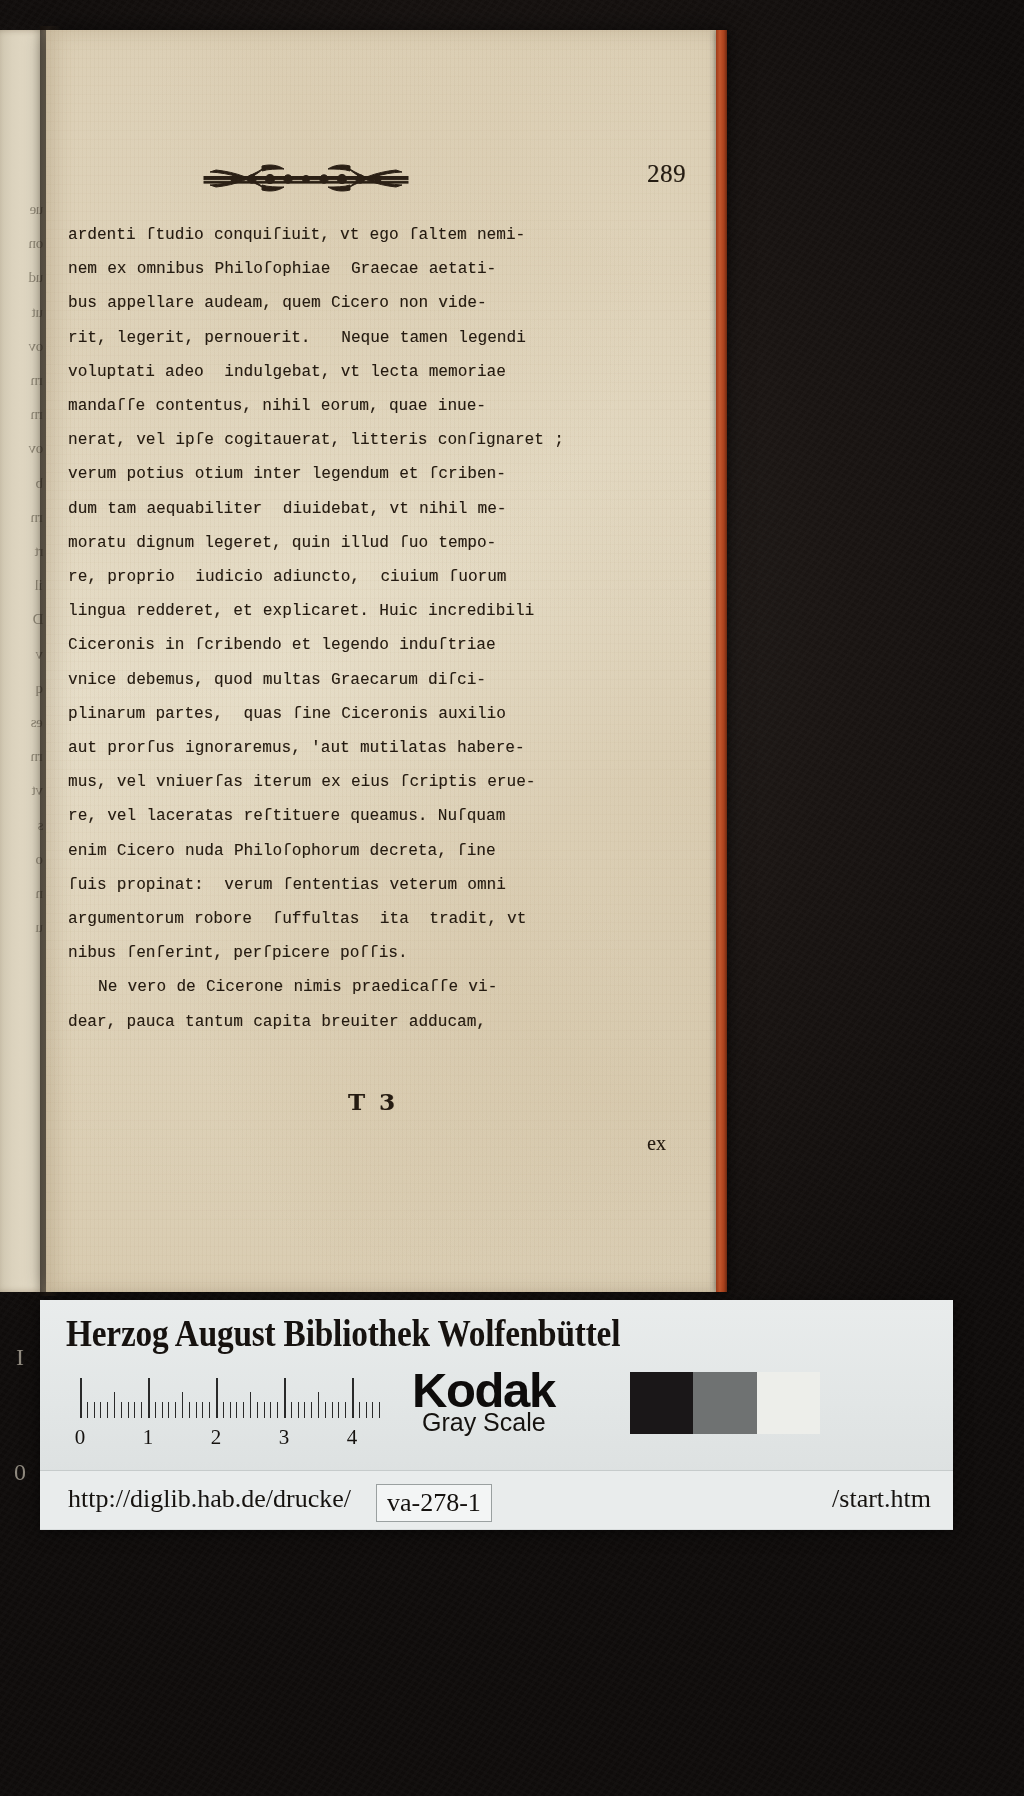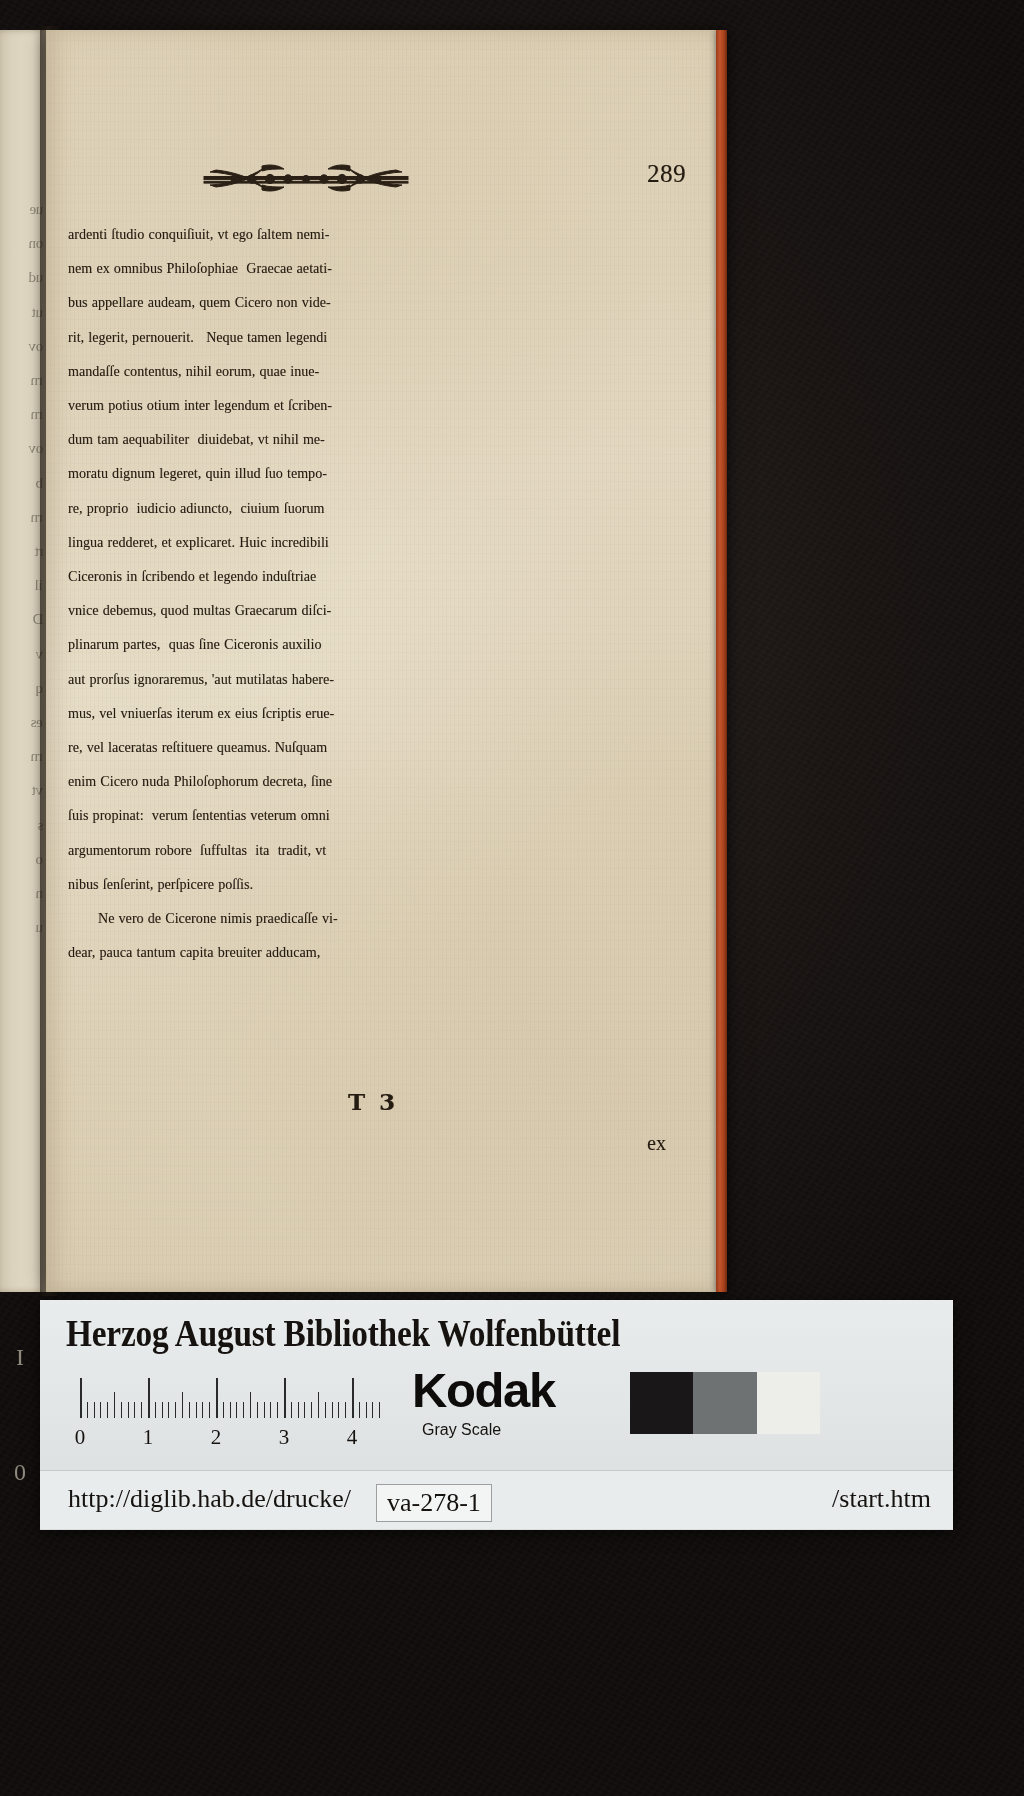--- a/index.html
+++ b/index.html
@@ -85,24 +85,24 @@
     font-size:25px;color:#241c13;letter-spacing:.5px;
     font-family:"Liberation Serif",serif;
     text-shadow:.4px .4px .6px rgba(60,45,25,.45);
   }
 
   
   #textblock{
     position:absolute;left:22px;top:188px;width:622px;
   }
   #textblock .ln{
-    font-size:14px;line-height:34.2px;color:#241b12;
+    font-size:16px;line-height:34.2px;color:#241b12;
     letter-spacing:.05px;word-spacing:.6px;white-space:pre;
     text-shadow:.35px .35px .55px rgba(70,52,28,.40);
-    font-family:Liberation Serif, serif;
+    font-family:Liberation Mono, monospace;
   }
   #textblock .ln.ind{padding-left:30px;}
 
   
   #footline{
     position:absolute;left:16px;top:1058px;width:622px;height:34px;
   }
   #signature{
     position:absolute;left:50%;transform:translateX(-50%);
     font-size:23px;color:#241b12;letter-spacing:3px;
@@ -138,22 +138,22 @@
     font-family:"Liberation Serif",serif;transform:translateX(-50%);
   }
   
   #kodak{
     position:absolute;left:372px;top:66px;
     font-size:49px;font-weight:700;color:#0e0c0b;
     font-family:"Liberation Sans",sans-serif;
     letter-spacing:-1.4px;line-height:1;
   }
   #grayscalelabel{
-    position:absolute;left:382px;top:121px;
-    font-size:16px;color:#15120f;
+    position:absolute;left:382px;top:108px;
+    font-size:25px;color:#15120f;
     font-family:"Liberation Sans",sans-serif;
   }
   #patches{position:absolute;left:590px;top:72px;width:190px;height:62px;display:flex;}
   #patches div{flex:1;}
   
   #urlrow{
     position:absolute;left:0;top:170px;width:913px;height:58px;
     background:#e9ecec;border-top:1px solid #c6cbcb;
   }
   #urlrow .u{position:absolute;top:13px;font-size:26px;color:#15120f;font-family:"Liberation Serif",serif;}
@@ -237,21 +237,23 @@
       </g>
     </svg>
     <div id="pageno">289</div>
   </div>
 
   <div id="textblock">
       <div class="ln">ardenti ſtudio conquiſiuit, vt ego ſaltem nemi-</div>
       <div class="ln">nem ex omnibus Philoſophiae  Graecae aetati-</div>
       <div class="ln">bus appellare audeam, quem Cicero non vide-</div>
       <div class="ln">rit, legerit, pernouerit.   Neque tamen legendi</div>
+      <div class="ln">voluptati adeo  indulgebat, vt lecta memoriae</div>
       <div class="ln">mandaſſe contentus, nihil eorum, quae inue-</div>
+      <div class="ln">nerat, vel ipſe cogitauerat, litteris conſignaret ;</div>
       <div class="ln">verum potius otium inter legendum et ſcriben-</div>
       <div class="ln">dum tam aequabiliter  diuidebat, vt nihil me-</div>
       <div class="ln">moratu dignum legeret, quin illud ſuo tempo-</div>
       <div class="ln">re, proprio  iudicio adiuncto,  ciuium ſuorum</div>
       <div class="ln">lingua redderet, et explicaret. Huic incredibili</div>
       <div class="ln">Ciceronis in ſcribendo et legendo induſtriae</div>
       <div class="ln">vnice debemus, quod multas Graecarum diſci-</div>
       <div class="ln">plinarum partes,  quas ſine Ciceronis auxilio</div>
       <div class="ln">aut prorſus ignoraremus, 'aut mutilatas habere-</div>
       <div class="ln">mus, vel vniuerſas iterum ex eius ſcriptis erue-</div>

